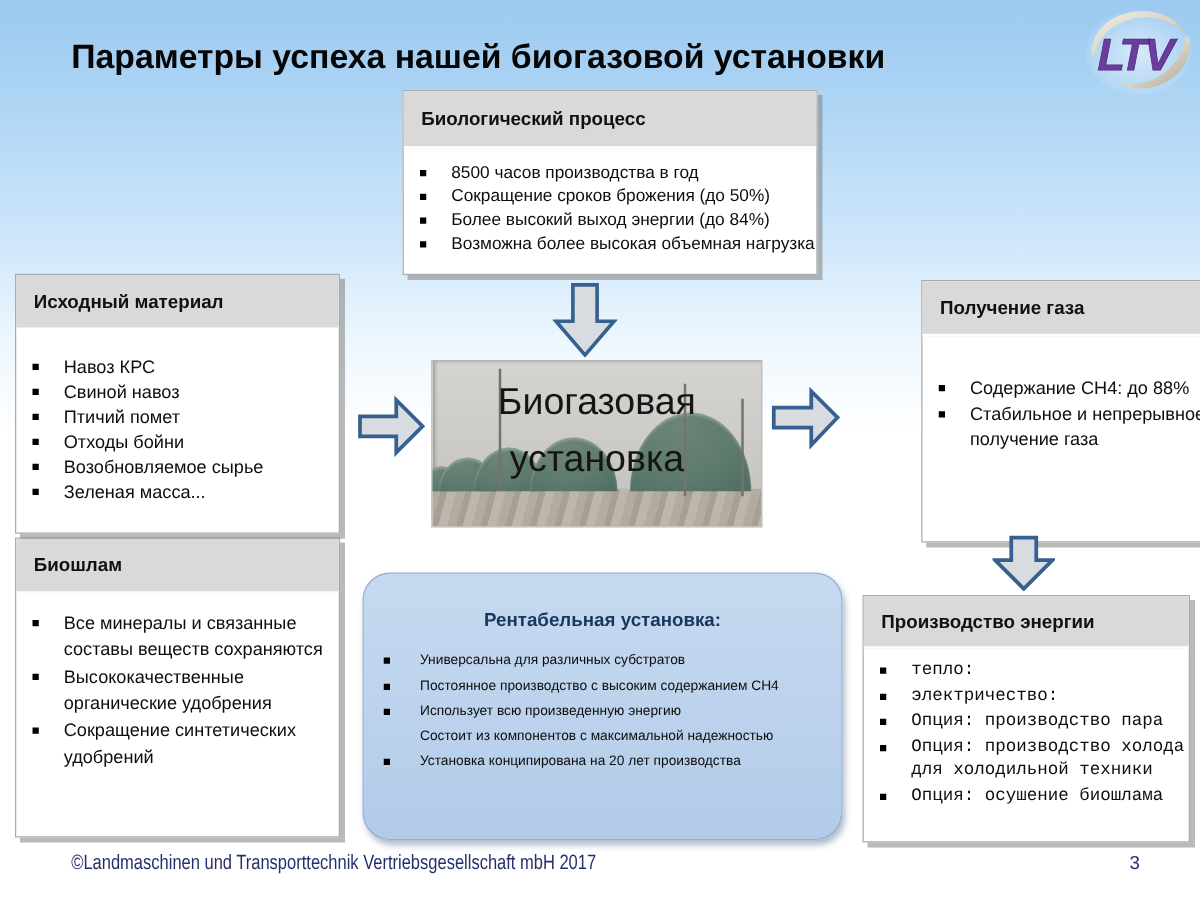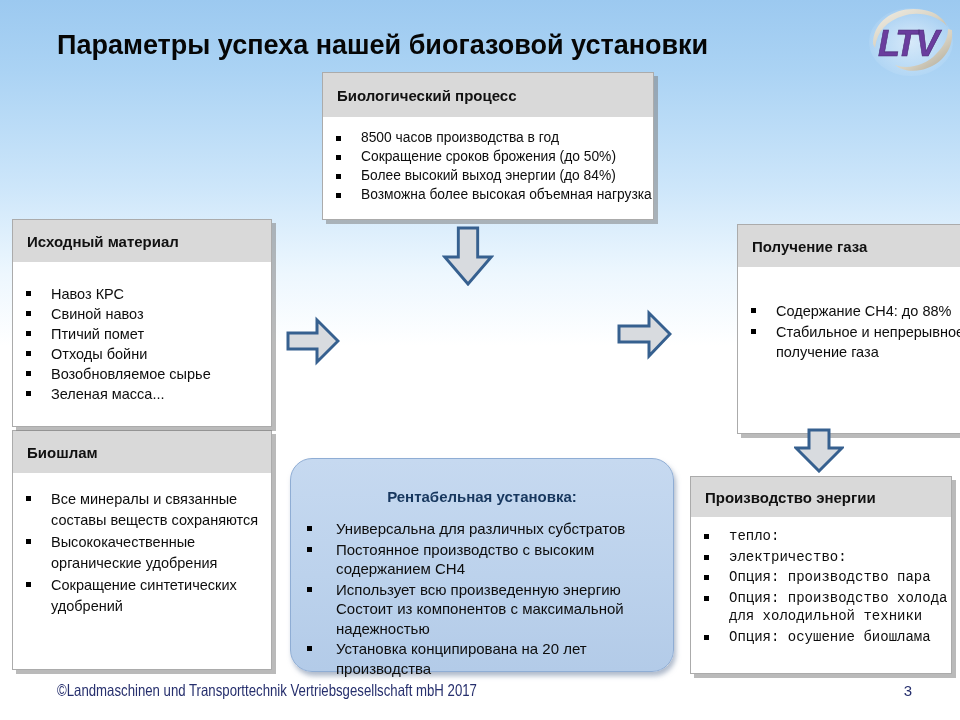--- a/index.html
+++ b/index.html
@@ -60,21 +60,21 @@
   .bluebox {
     position:absolute; left:290px; top:458px; width:382px; height:212px;
     background:linear-gradient(180deg,#c6d9f0 0%, #bcd2ec 55%, #b3cbe8 100%);
     border:1px solid #8fadd4; border-radius:22px;
     box-shadow:2px 4px 5px rgba(110,130,160,0.55);
   }
   .bluebox-title {
     margin-top:29px; text-align:center; font-size:15px; font-weight:bold; color:#17375e;
   }
   .bluebox ul { list-style:none; margin:14px 0 0 0; padding:0 8px 0 0; }
-  .bluebox li { padding-left:45px; font-size:15px; line-height:19.5px; margin-bottom:1px; }
+  .bluebox li { padding-left:45px; font-size:11px; line-height:19.5px; margin-bottom:1px; }
   .bluebox li::before { left:16px; }
 
   
   .photo {
     position:absolute; left:345px; top:288px; width:263px; height:132px;
     background:linear-gradient(180deg,#d6d4d0 0%, #cbc9c5 60%, #c2bfba 100%);
     border:1px solid #b5b5b5; overflow:hidden;
     box-shadow:inset 2px 0 3px rgba(90,90,90,0.45);
   }
   .ground {
@@ -191,20 +191,33 @@
     <div class="box-header">Производство энергии</div>
     <ul>
         <li>тепло:</li>
         <li>электричество:</li>
         <li>Опция: производство пара</li>
         <li>Опция: производство холода для холодильной техники</li>
         <li>Опция: осушение биошлама</li>
       </ul>
   </div>
 
+  <div class="photo">
+    <div class="ground"></div>
+    <div class="dome d0"></div>
+    <div class="dome d1"></div>
+    <div class="dome d2"></div>
+    <div class="dome d3"></div>
+    <div class="dome d4"></div>
+    <div class="pole p1"></div>
+    <div class="pole p2"></div>
+    <div class="pole p3"></div>
+    <div class="photo-label">Биогазовая
+установка</div>
+  </div>
 
   <div class="bluebox">
     <div class="bluebox-title">Рентабельная установка:</div>
     <ul>
         <li>Универсальна для различных субстратов</li>
         <li>Постоянное производство с высоким содержанием CH4</li>
         <li>Использует всю произведенную энергию
 Состоит из компонентов с максимальной надежностью</li>
         <li>Установка конципирована на 20 лет производства</li>
       </ul>

